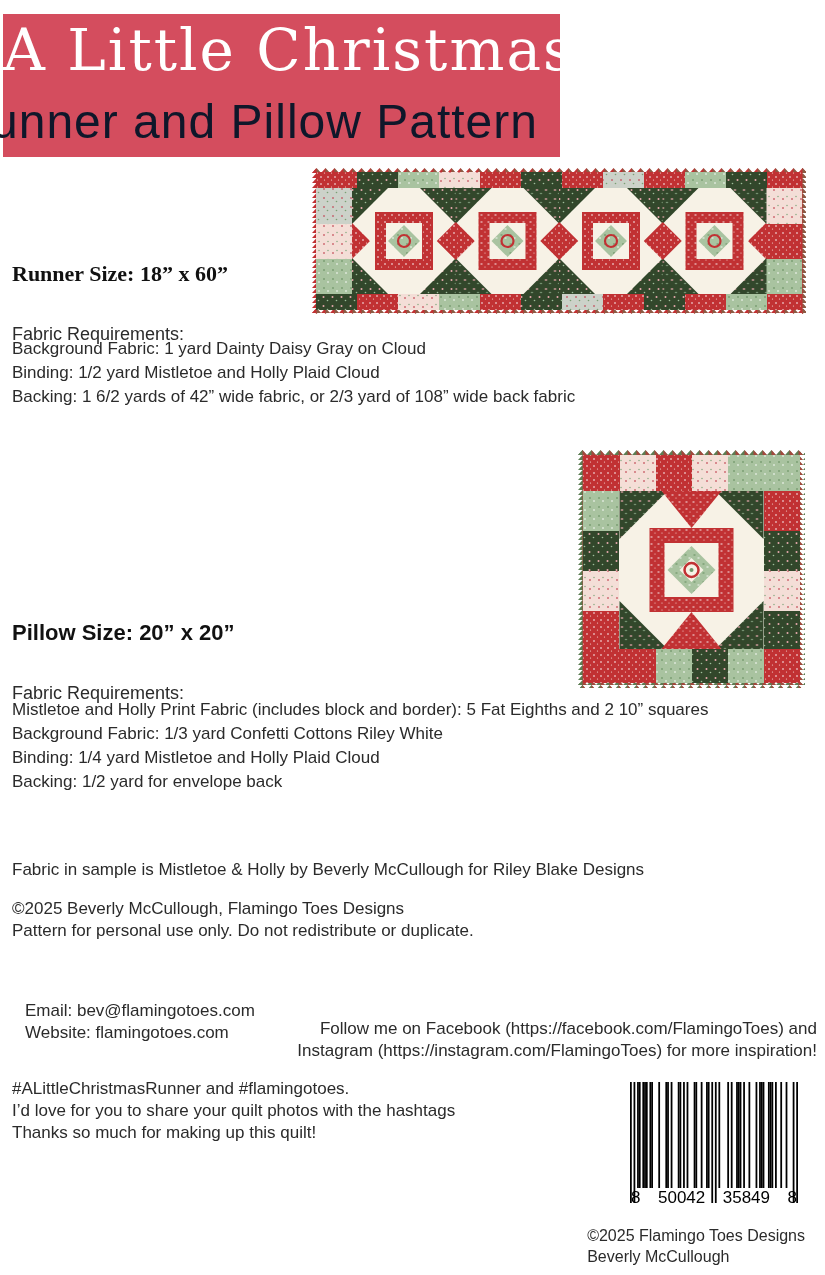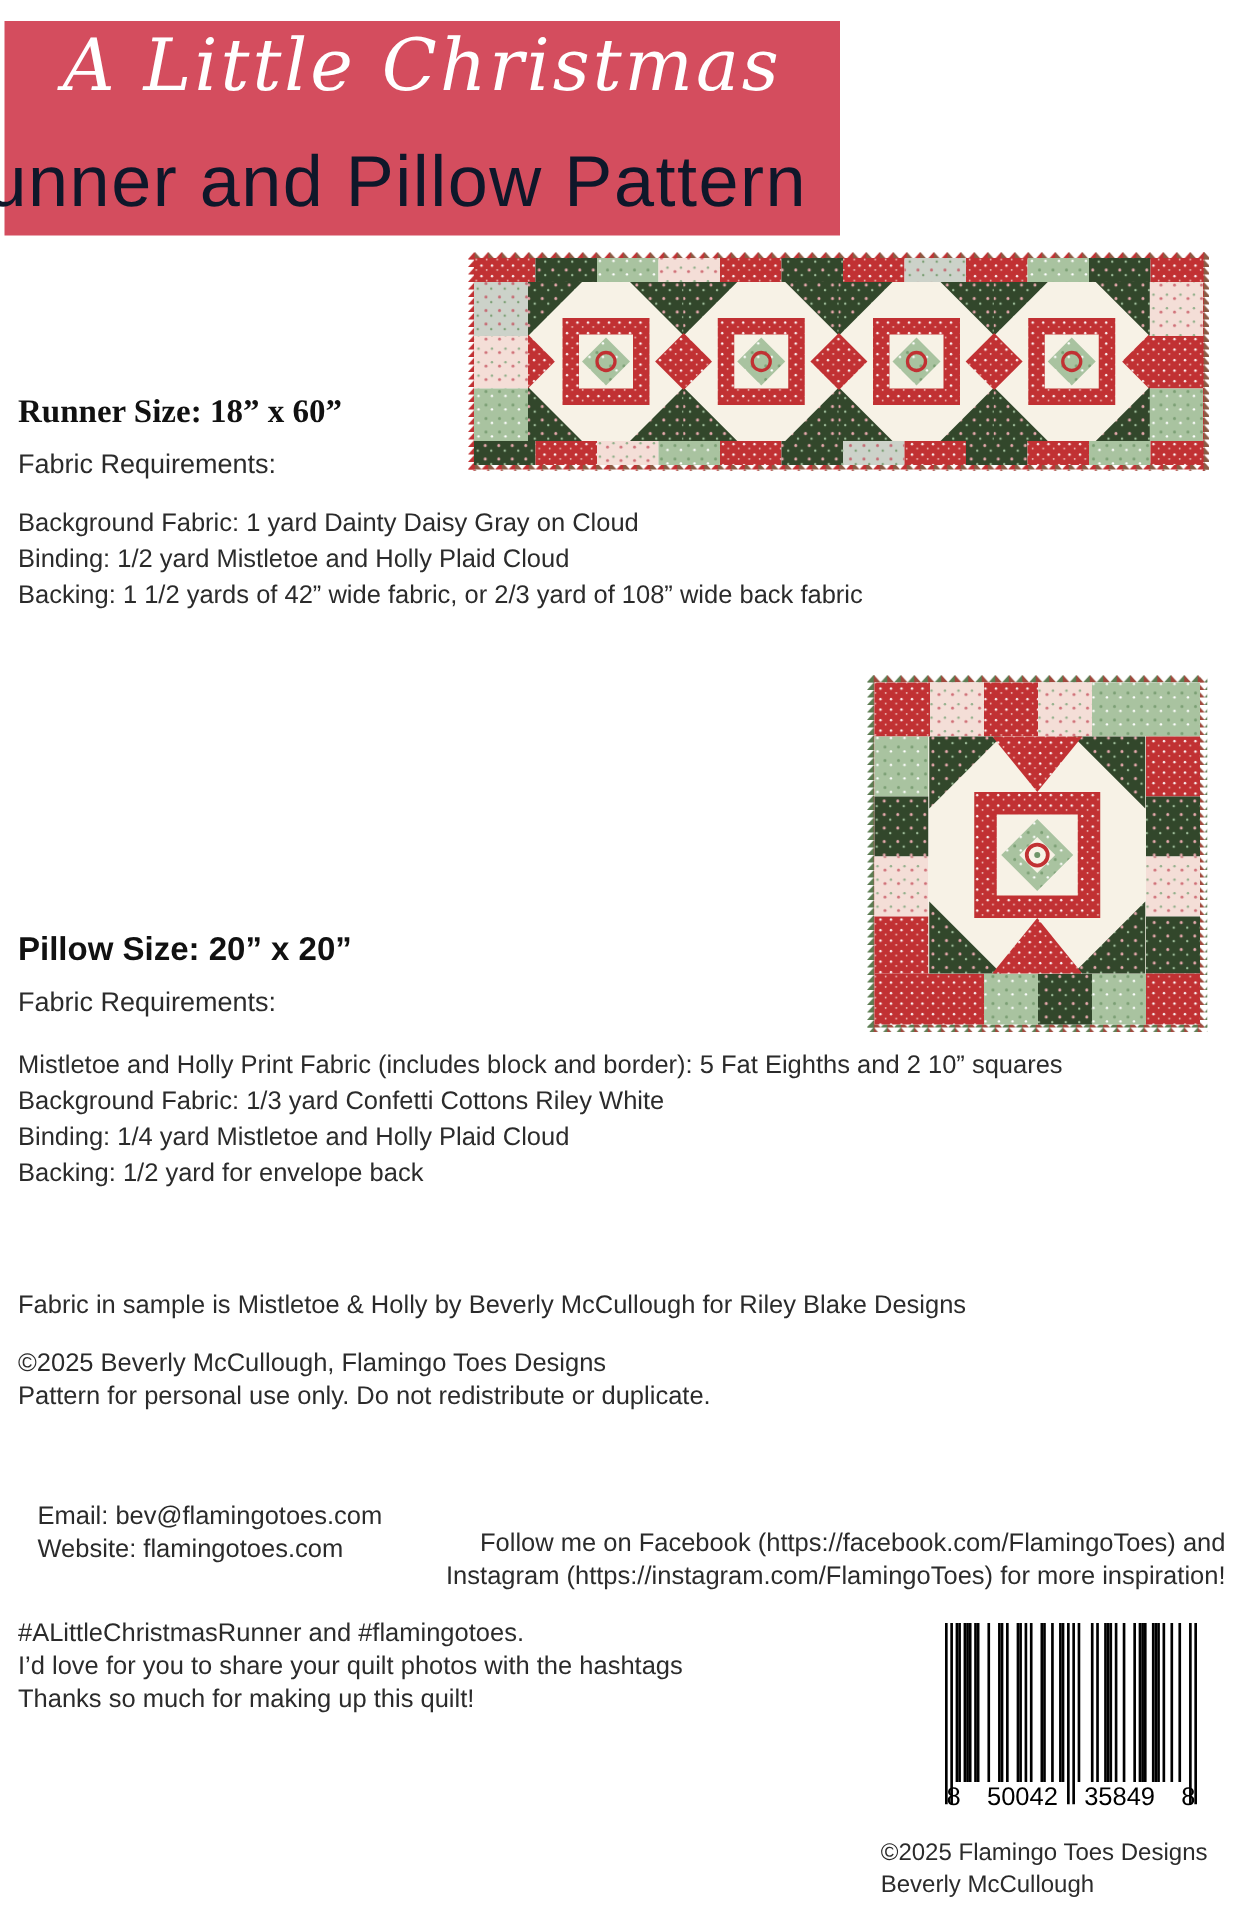--- a/index.html
+++ b/index.html
@@ -15,22 +15,21 @@
   
   .banner {
     position: absolute; left: 3px; top: 14px;
     width: 557px; height: 143px;
     background: #d44d5e;
   }
   .banner-title {
     position: absolute; left: 0; right: 0; top: 2px;
     text-align: center;
     font-family: "DejaVu Serif", serif;
-    font-style: italic;
-    font-size: 48px;
+    font-size: 58px;
     letter-spacing: 2px;
     color: #ffffff;
     white-space: nowrap;
   }
   .banner-subtitle {
     position: absolute; right: 22px; bottom: 8px;
     font-size: 48px;
     font-weight: normal;
     letter-spacing: 1px;
     color: #0f172a;
@@ -44,21 +43,21 @@
   .runner-photo svg, .pillow-photo svg { display: block; width: 100%; height: 100%; }
 
   
   .size-heading {
     position: absolute; left: 12px;
     font-size: 22px; font-weight: bold; color: #111111;
     white-space: nowrap;
   }
   .fab-label {
     position: absolute; left: 12px;
-    font-size: 18px; color: #2b2b2b; white-space: nowrap;
+    font-size: 18px; color: #2b2b2b; white-space: nowrap; margin-top: 25px;
   }
   .req-block, .footer-block {
     position: absolute; left: 12px; right: 8px;
     font-size: 17px; line-height: 24px; color: #2b2b2b;
   }
   .footer-block { line-height: 22px; }
   .req-line, .footer-line { white-space: nowrap; }
 
   #runner-heading   { top: 261px; font-family: Liberation Serif, serif; }
   #runner-fab-label { top: 299px; }
@@ -222,21 +221,21 @@
     <polygon points="40,55 58,73 40,91" fill="url(#rp-red)"></polygon>
     <polygon points="454,55 436,73 454,91" fill="url(#rp-red)"></polygon>
   </svg>
 </div>
 
 <div class="size-heading" id="runner-heading">Runner Size: 18” x 60”</div>
 <div class="fab-label" id="runner-fab-label">Fabric Requirements:</div>
 <div class="req-block" id="runner-reqs">
   <div class="req-line">Background Fabric: 1 yard Dainty Daisy Gray on Cloud</div>
   <div class="req-line">Binding: 1/2 yard Mistletoe and Holly Plaid Cloud</div>
-  <div class="req-line">Backing: 1 1/2 yards of 42” wide fabric, or 2/3 yard of 108” wide back fabric</div>
+  <div class="req-line">Backing: 1 6/2 yards of 42” wide fabric, or 2/3 yard of 108” wide back fabric</div>
 </div>
 
 <div class="pillow-photo">
   <svg viewBox="0 0 227 238" preserveAspectRatio="none">
     <defs>
       <pattern id="pp-red" width="7" height="7" patternUnits="userSpaceOnUse">
         <rect width="7" height="7" fill="#c13133"></rect>
         <circle cx="2" cy="2" r="0.8" fill="#ffffff"></circle>
         <circle cx="5.5" cy="5" r="0.6" fill="#f6d9d3"></circle>
       </pattern>

